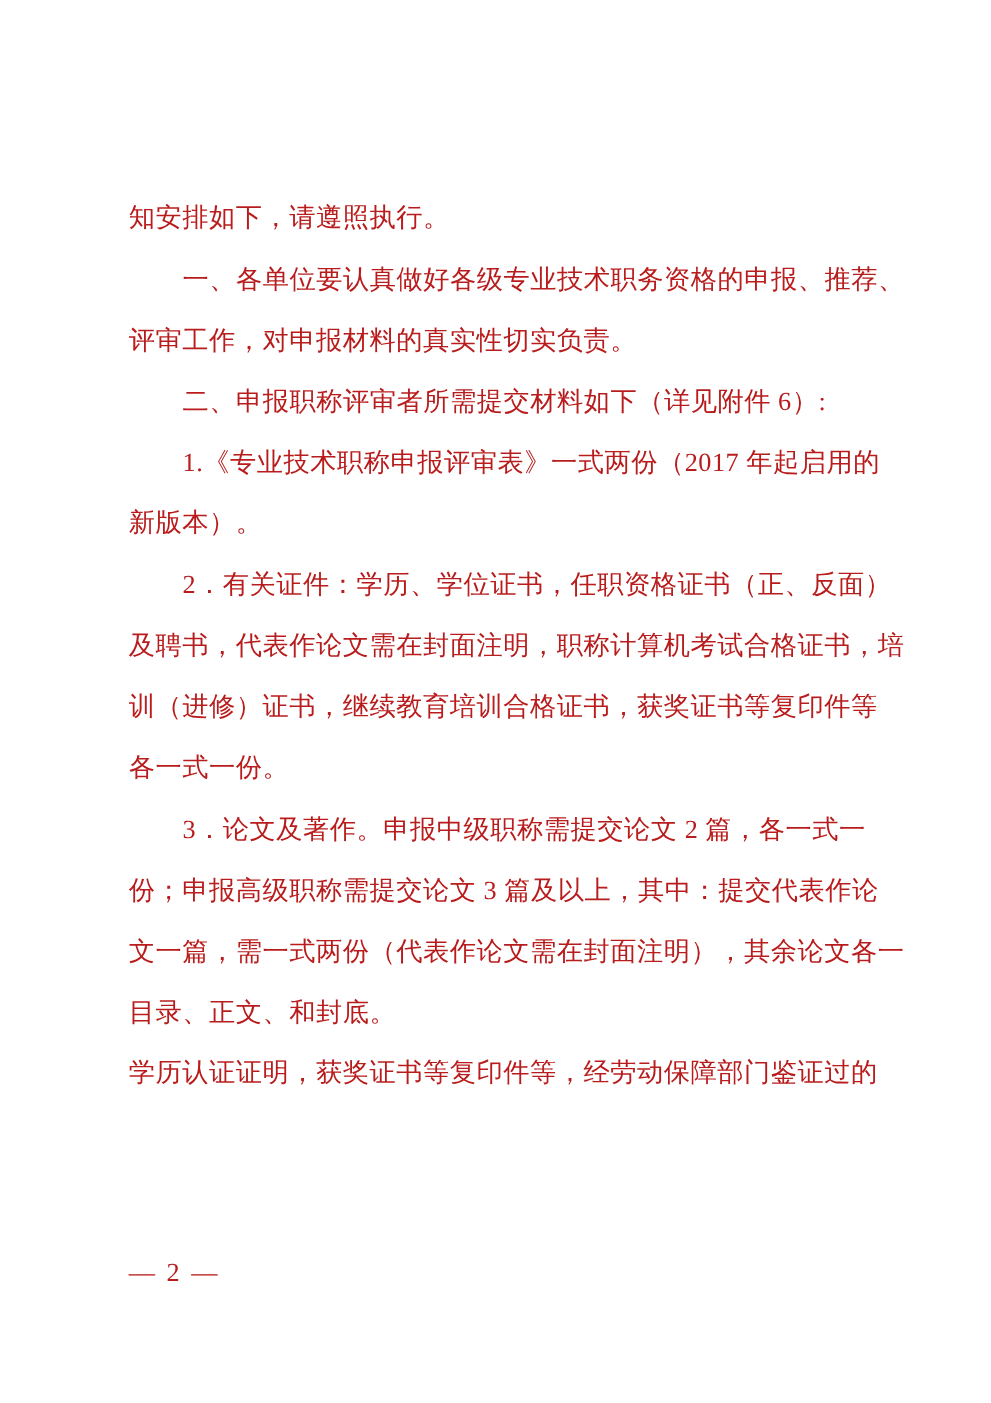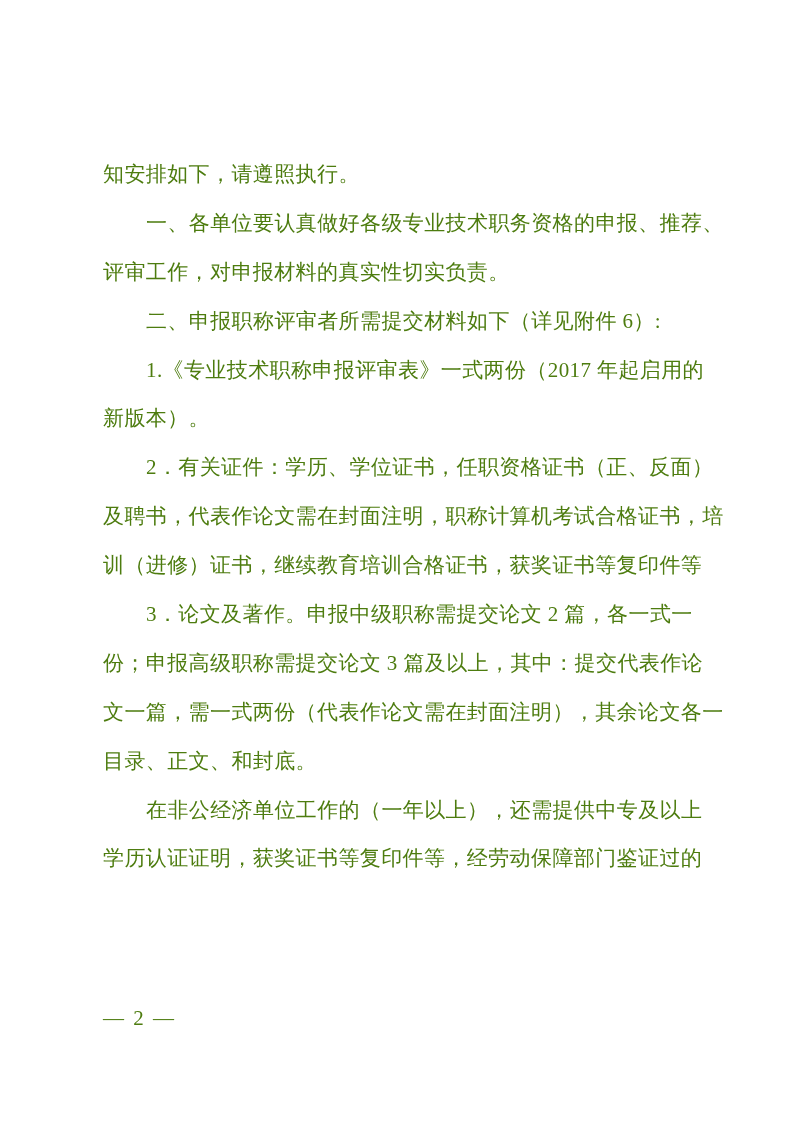--- a/index.html
+++ b/index.html
@@ -7,21 +7,21 @@
     padding: 0;
     background: #ffffff;
   }
   .page {
     position: relative;
     width: 793px;
     height: 1122px;
     background: #ffffff;
     overflow: hidden;
     font-family: "Liberation Serif", "DejaVu Serif", serif;
-    color: #4d7c0f;
+    color: #b91c1c;
   }
   .content {
     position: absolute;
     left: 103px;
     top: 150px;
     width: 620px;
   }
   .line {
     font-size: 21px;
     line-height: 48.9px;
@@ -62,30 +62,30 @@
 
     <div class="para">
       <div class="line first">1.《专业技术职称申报评审表》一式两份（2017 年起启用的</div>
       <div class="line">新版本）。</div>
     </div>
 
     <div class="para">
       <div class="line first">2．有关证件：学历、学位证书，任职资格证书（正、反面）</div>
       <div class="line">及聘书，代表作论文需在封面注明，职称计算机考试合格证书，培</div>
       <div class="line">训（进修）证书，继续教育培训合格证书，获奖证书等复印件等</div>
+      <div class="line">各一式一份。</div>
     </div>
 
     <div class="para">
       <div class="line first">3．论文及著作。申报中级职称需提交论文 2 篇，各一式一</div>
       <div class="line">份；申报高级职称需提交论文 3 篇及以上，其中：提交代表作论</div>
       <div class="line">文一篇，需一式两份（代表作论文需在封面注明），其余论文各一</div>
       <div class="line">目录、正文、和封底。</div>
     </div>
 
     <div class="para">
-      <div class="line first">在非公经济单位工作的（一年以上），还需提供中专及以上</div>
       <div class="line">学历认证证明，获奖证书等复印件等，经劳动保障部门鉴证过的</div>
     </div>
 
   </div>
 
   <div class="footer">— 2 —</div>
 </div>
 
 </body></html>

